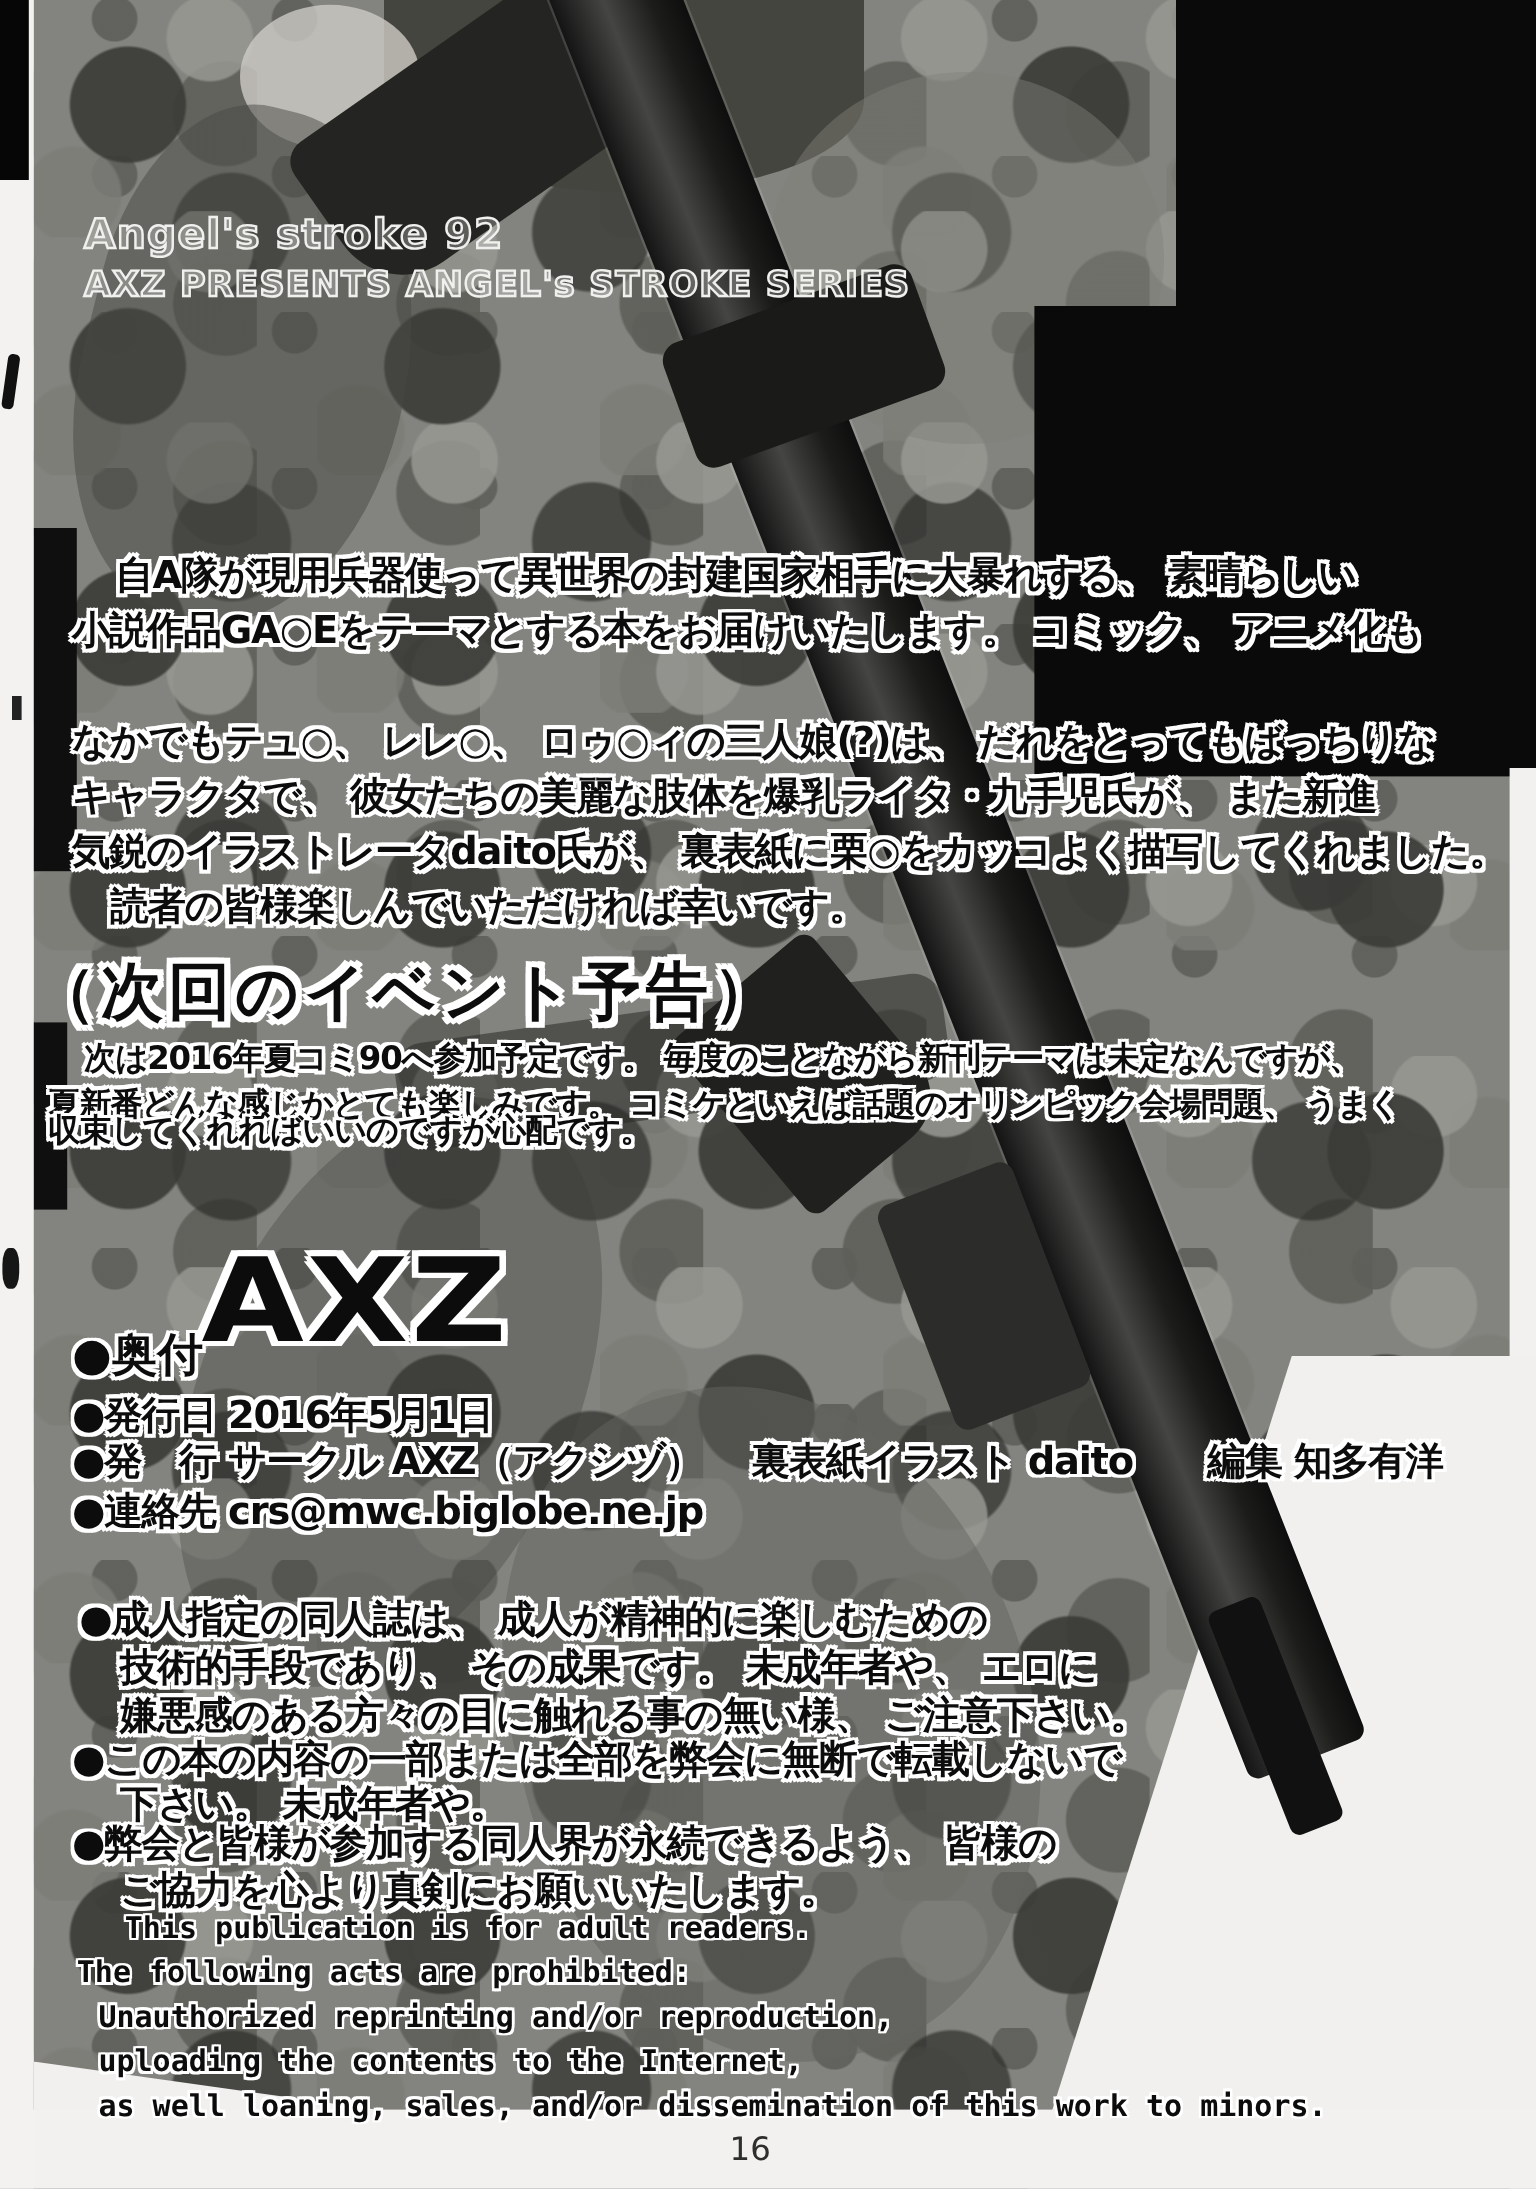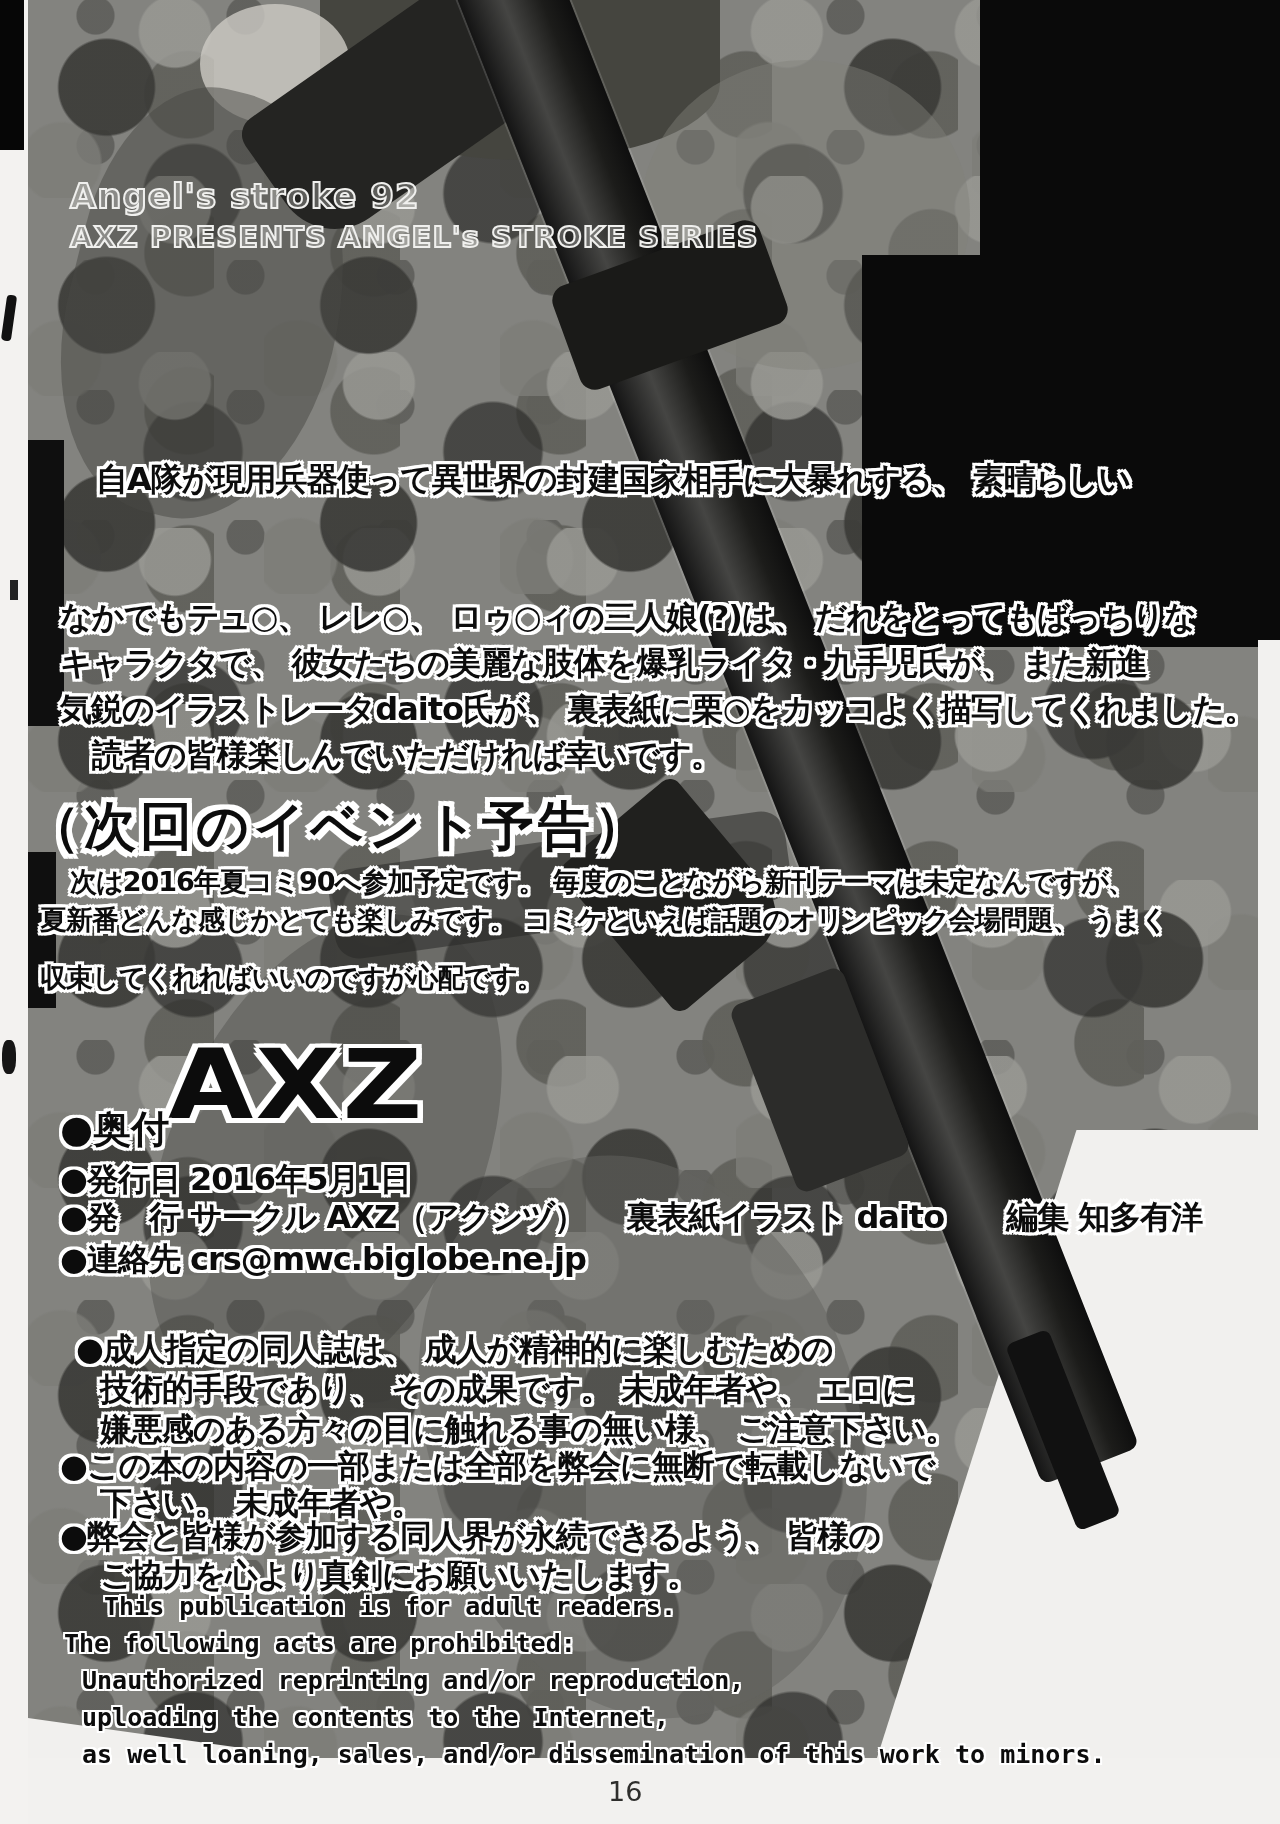--- a/index.html
+++ b/index.html
@@ -67,26 +67,26 @@
   .hollow{color:rgba(236,236,232,.28);-webkit-text-stroke:2px #f0f0ee;font-weight:bold;}
   .t-series1{left:70px;top:176px;font-size:34px;letter-spacing:1px;}
   .t-series2{left:70px;top:220px;font-size:29px;letter-spacing:1px;}
   .t-ah{left:58px;top:366px;font-size:76px;letter-spacing:2px;}
   .jp{font-size:32px;letter-spacing:-1px;}
   .a0{left:96px;top:458px;} .a1{left:60px;top:504px;} .a2{left:60px;top:550px;}
   .a3{left:60px;top:596px;} .a4{left:60px;top:642px;} .a5{left:60px;top:688px;}
   .a6{left:92px;top:734px;}
   .t-nh{left:28px;top:792px;font-size:52px;letter-spacing:4px;}
   .np{font-size:27px;letter-spacing:-1px;}
-  .n0{left:70px;top:864px;} .n1{left:40px;top:902px;} .n2{left:40px;top:960px;}
+  .n0{left:70px;top:864px;} .n1{left:40px;top:902px;} .n2{left:40px;top:924px;}
   .t-logo{left:168px;top:1028px;font-size:102px;font-weight:900;letter-spacing:2px;transform:scale(1.08,.95);transform-origin:left top;}
   .t-okuzuke{left:60px;top:1104px;font-size:38px;}
   .cp{font-size:32px;letter-spacing:-1px;}
   .c0{left:60px;top:1158px;} .c1{left:60px;top:1196px;} .c2{left:60px;top:1238px;}
-  .c3{left:60px;top:1285px;} .c4{left:76px;top:1328px;} .c5{left:100px;top:1368px;}
+  .c3{left:60px;top:1285px;} .c4{left:66px;top:1328px;} .c5{left:100px;top:1368px;}
   .c6{left:100px;top:1408px;} .c7{left:60px;top:1445px;} .c8{left:100px;top:1482px;}
   .c9{left:60px;top:1515px;} .c10{left:100px;top:1554px;}
   .en{font-family:"DejaVu Sans Mono","Liberation Mono",monospace;font-size:25px;letter-spacing:0;
     text-shadow:-2px -2px 0 #fff,2px -2px 0 #fff,-2px 2px 0 #fff,2px 2px 0 #fff,-2px 0 0 #fff,2px 0 0 #fff,0 -2px 0 #fff,0 2px 0 #fff;}
   .e0{left:64px;top:1592px;margin-left:40px;} .e1{left:64px;top:1629px;} .e2{left:82px;top:1666px;}
   .e3{left:82px;top:1703px;} .e4{left:82px;top:1740px;}
   .t-page{left:608px;top:1776px;font-size:27px;color:#2e2e2c;font-weight:normal;z-index:21;}
 </style>
 </head>
 <body>
@@ -122,20 +122,21 @@
   <div class="scan-left"></div>
   <div class="mark m1"></div>
   <div class="mark m2"></div>
   <div class="mark m3"></div>
   <div class="mark m4"></div>
 
   <div class="txt hollow t-series1">Angel's stroke 92</div>
   <div class="txt hollow t-series2">AXZ PRESENTS ANGEL's STROKE SERIES</div>
 
   <div class="txt ol3 jp a0">自A隊が現用兵器使って異世界の封建国家相手に大暴れする、 素晴らしい</div>
+  <div class="txt ol3 jp a1">小説作品GA○Eをテーマとする本をお届けいたします。 コミック、 アニメ化も</div>
   <div class="txt ol3 jp a3">なかでもテュ○、 レレ○、 ロゥ○ィの三人娘(?)は、 だれをとってもばっちりな</div>
   <div class="txt ol3 jp a4">キャラクタで、 彼女たちの美麗な肢体を爆乳ライタ・九手児氏が、 また新進</div>
   <div class="txt ol3 jp a5">気鋭のイラストレータdaito氏が、 裏表紙に栗○をカッコよく描写してくれました。</div>
   <div class="txt ol3 jp a6">読者の皆様楽しんでいただければ幸いです。</div>
 
   <div class="txt ol5 t-nh">（次回のイベント予告）</div>
   <div class="txt ol3 np n0">次は2016年夏コミ90へ参加予定です。 毎度のことながら新刊テーマは未定なんですが、</div>
   <div class="txt ol3 np n1">夏新番どんな感じかとても楽しみです。 コミケといえば話題のオリンピック会場問題、 うまく</div>
   <div class="txt ol3 np n2">収束してくれればいいのですが心配です。</div>
 

